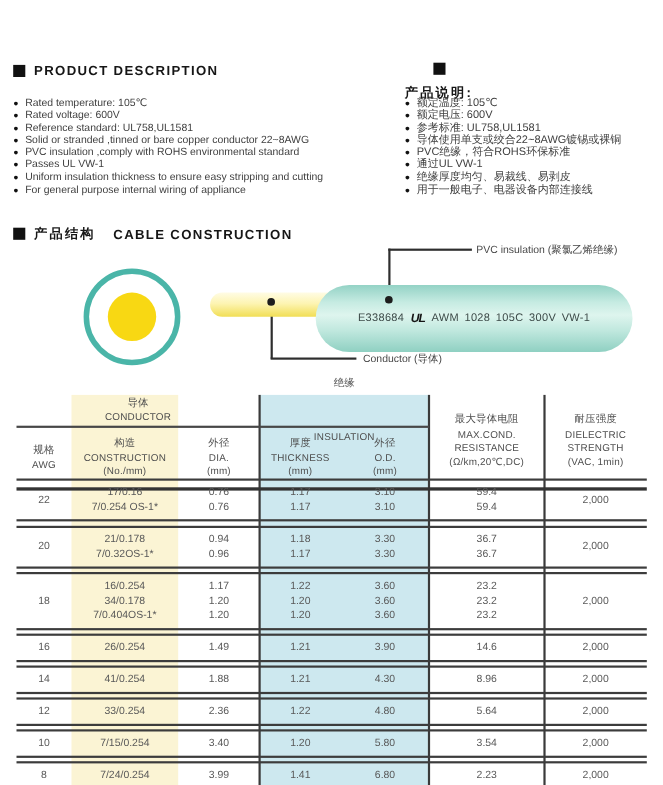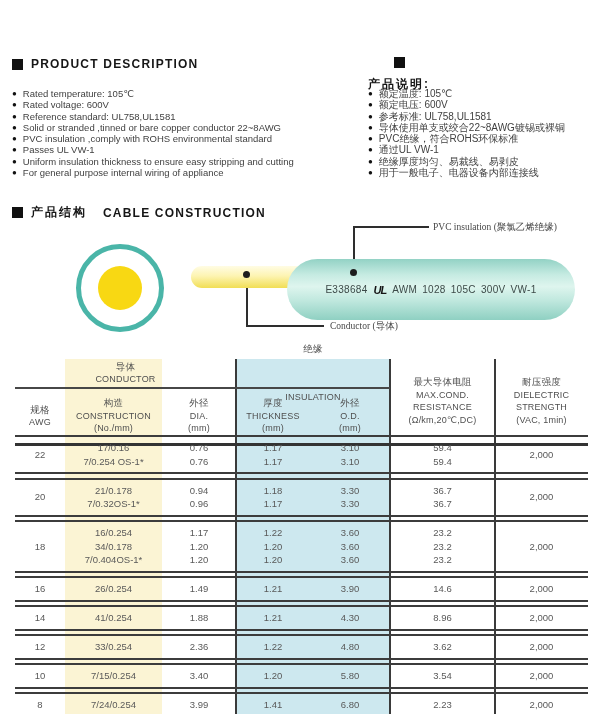--- a/index.html
+++ b/index.html
@@ -24,21 +24,21 @@
   .ring { position:absolute; left:76px; top:224px; width:88px; height:88px; border:5px solid #4ab5a8;
           border-radius:50%; background:#fff; display:flex; align-items:center; justify-content:center; }
   .core { width:44px; height:44px; border-radius:50%; background:#f8d813; }
   .rod  { position:absolute; left:191px; top:246px; width:112px; height:22px; border-radius:11px 0 0 11px;
           background:linear-gradient(180deg,#fffce4 0%,#fdf4b2 45%,#f1de55 100%); z-index:1; }
   .cable{ position:absolute; left:287px; top:239px; width:288px; height:61px; border-radius:30.5px; z-index:2;
           background:linear-gradient(180deg,#93d2c5 0%,#c6ebe2 26%,#def5ee 45%,#c0e8de 68%,#8fd0c2 100%);
           display:flex; align-items:center; justify-content:center; }
   .cable-print { font-size:10px; color:#3c4a48; letter-spacing:.3px; word-spacing:2px; white-space:nowrap; display:flex; align-items:center; gap:6px; }
   .ulmark { font-weight:900; font-style:italic; font-size:11px; color:#151515; letter-spacing:-1px; }
-  .callout-txt { position:absolute; font-size:9.5px; color:#474747; white-space:nowrap;font-family:Liberation Serif, serif; }
+  .callout-txt { position:absolute; font-size:9.5px; color:#474747; white-space:nowrap; }
   .cline { position:absolute; background:#2e2e2e; }
   .cdot { position:absolute; width:7px; height:7px; border-radius:50%; background:#1d1d1d; z-index:3; }
 
   
   .tablewrap { position:absolute; left:15px; top:339px; width:573px; height:373px; }
   .band { position:absolute; top:0; height:373px; z-index:0; }
   .band-y { left:50px;  width:97px;  background:#fbf4d4; }
   .band-b { left:221px; width:154px; background:#cde8ef; }
   .vd { position:absolute; top:0; height:373px; width:2px; background:#3a3a3a; z-index:2; }
   .vd1{ left:220px; } .vd2{ left:374px; } .vd3{ left:479px; }
@@ -384,21 +384,21 @@
     <div class="tc c-dia">
             <div class="cl">2.36</div>
           </div>
     <div class="tc c-th">
             <div class="cl">1.22</div>
           </div>
     <div class="tc c-od">
             <div class="cl">4.80</div>
           </div>
     <div class="tc c-res">
-            <div class="cl">3.62</div>
+            <div class="cl">5.64</div>
           </div>
     <div class="tc c-die">
             <div class="cl">2,000</div>
           </div>
   </div>
 
   <div class="trow">
     <div class="tc c-awg">
             <div class="cl">10</div>
           </div>

